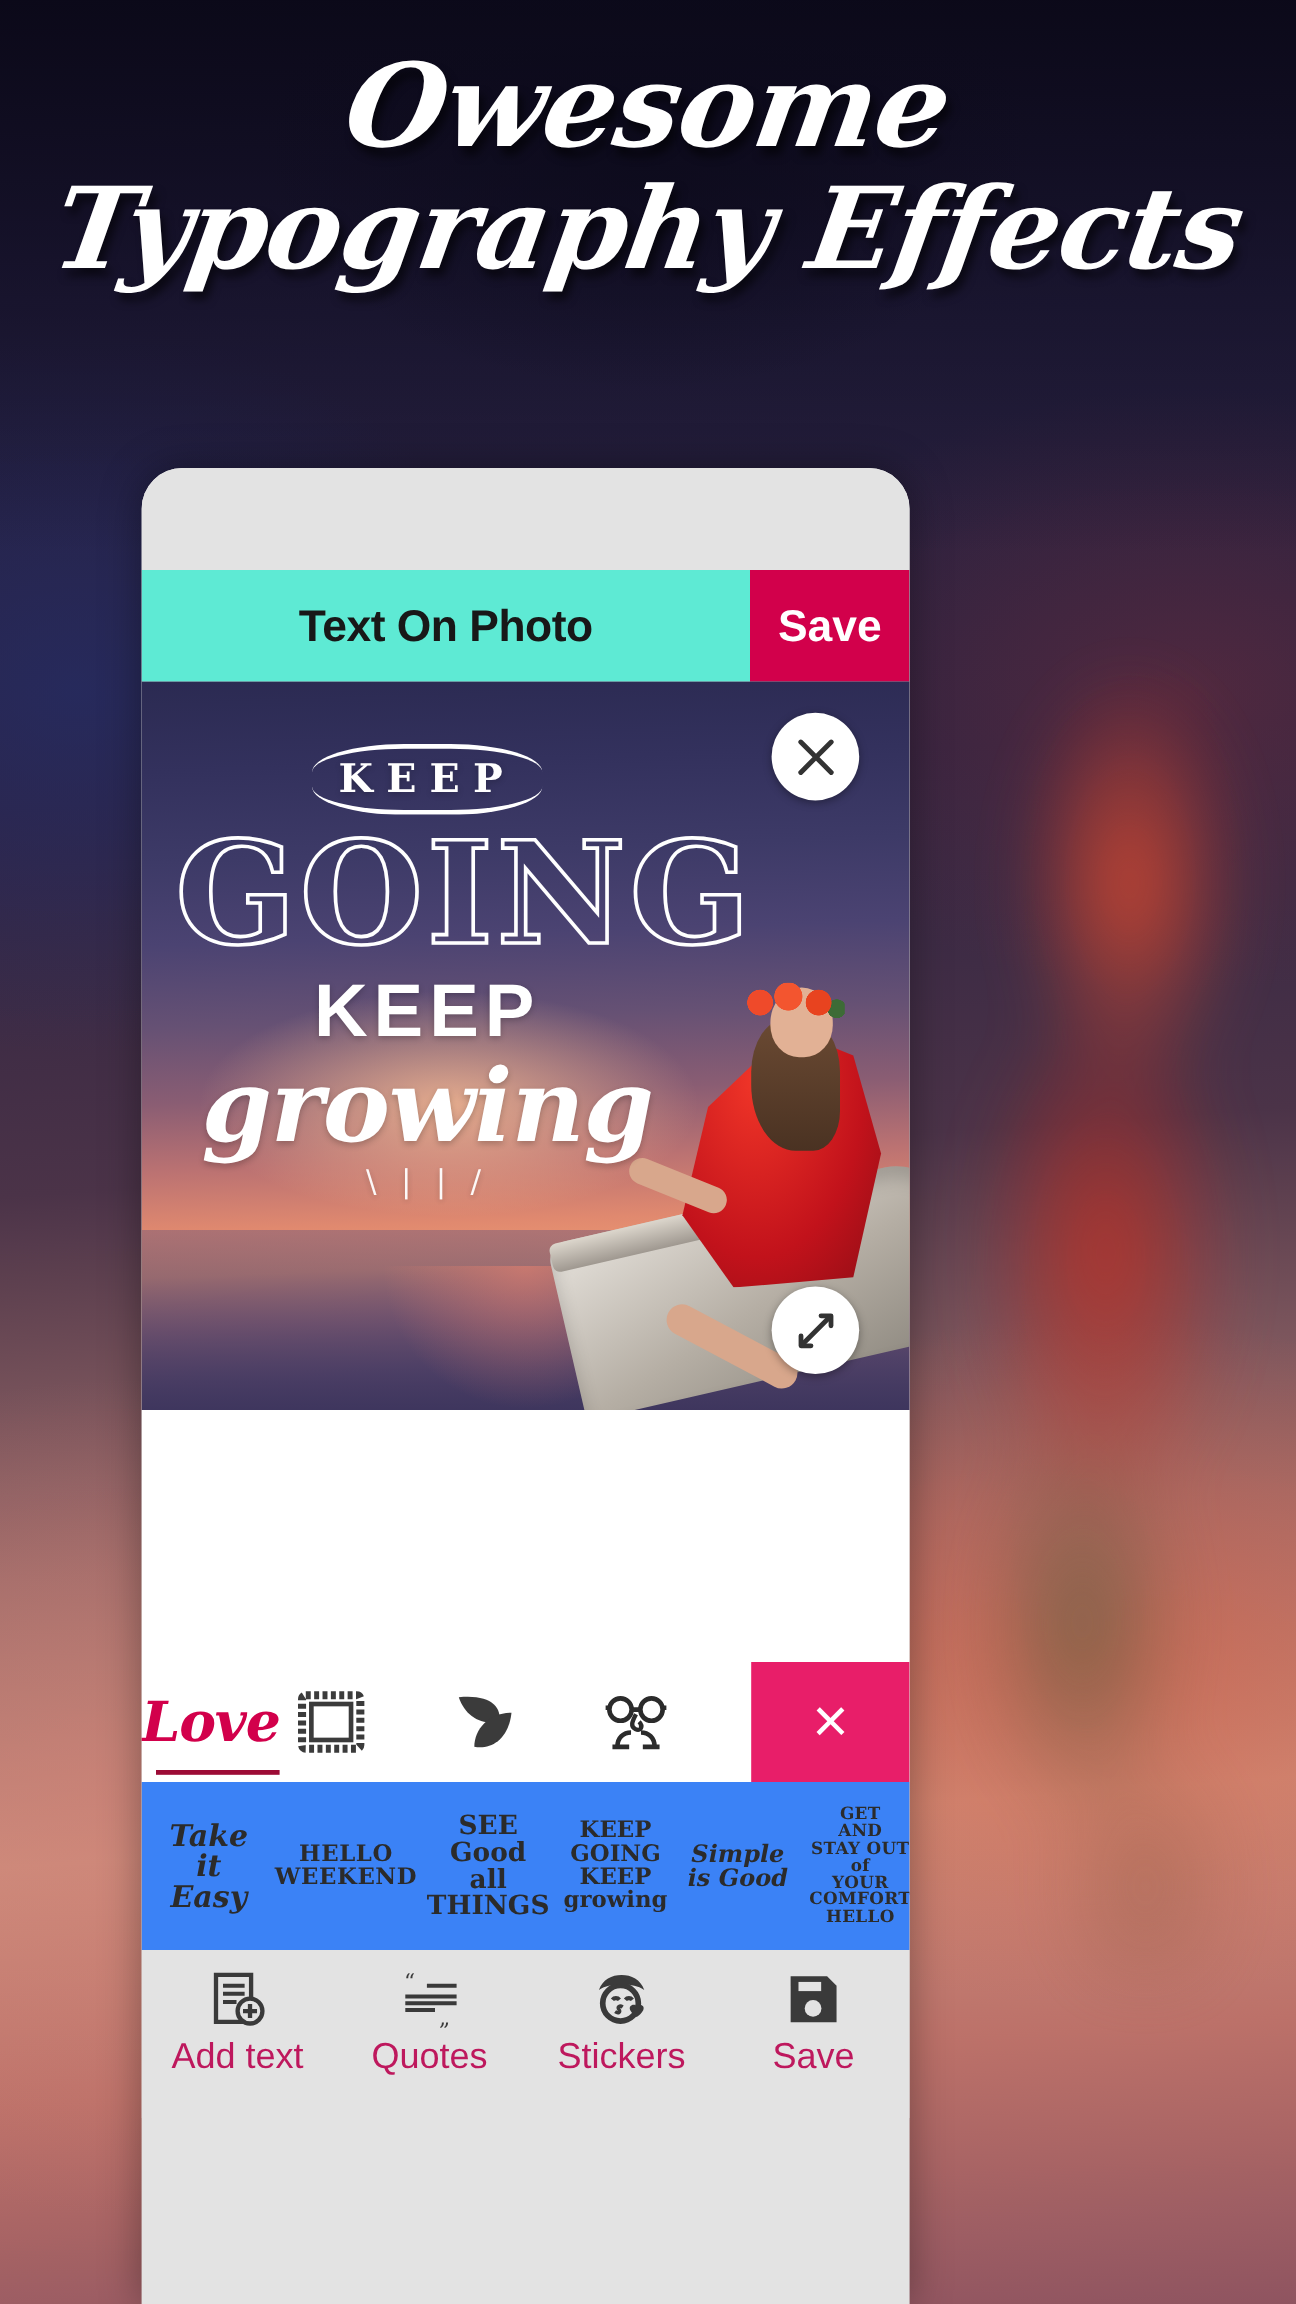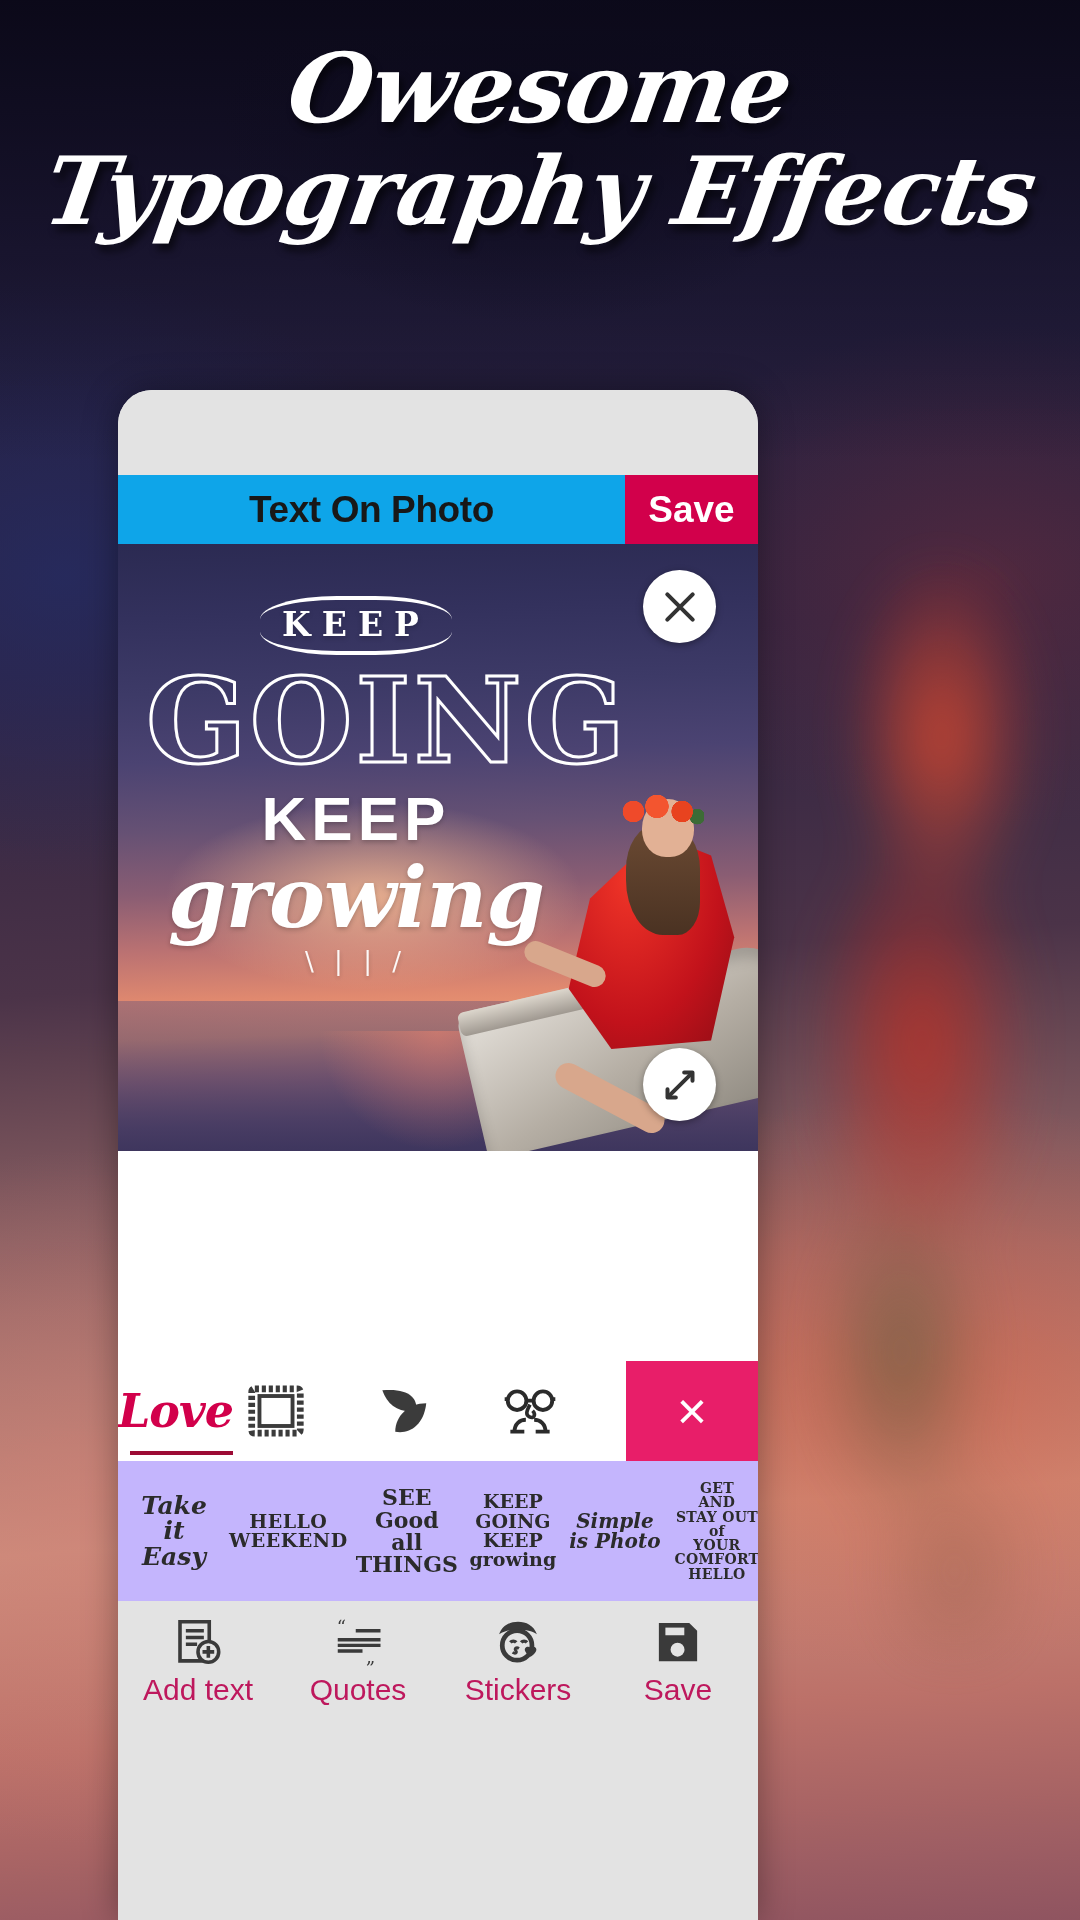--- a/index.html
+++ b/index.html
@@ -68,21 +68,21 @@
     background:#e3e3e3;
     border-radius:34px 34px 0 0;
     overflow:hidden;
     z-index:10;
     box-shadow:0 0 34px rgba(0,0,0,0.35);
   }
   #phone-top{ height:85px; background:#e3e3e3; }
 
   
   #app-header{
-    height:69px; background:#0ea5e9;
+    height:93px; background:#5eead4;
     display:flex; align-items:stretch;
     position:relative;
     justify-content:flex-end;
   }
   #app-title{
     flex:1; display:flex; align-items:center; justify-content:center;
     font-size:37px; font-weight:bold; color:#181818;
     letter-spacing:-0.4px;
   }
   #save-btn{
@@ -231,21 +231,21 @@
     color:#d2004b; font-size:46px; letter-spacing:-1px;
   }
   #tab-close{
     width:132px; height:100px; background:#e81e69;
     display:flex; align-items:center; justify-content:center;
     color:#fff; font-size:52px; font-weight:300; line-height:1;
   }
 
   
   #sticker-strip{
-    background:#c4b5fd; height:140px; display:flex; align-items:center;
+    background:#3b82f6; height:140px; display:flex; align-items:center;
     padding:0 6px; overflow:hidden; gap:2px;
   }
   .sticker{
     flex:0 0 100px; height:120px;
     display:flex; align-items:center; justify-content:center;
     text-align:center; color:#2b2b2b;
     font-family:"DejaVu Serif", serif;
     font-weight:bold; line-height:1.02;
     padding:3px;
   }
@@ -388,21 +388,21 @@
       <div>
         <span>KEEP</span>
         <span>GOING</span>
         <span>KEEP</span>
         <span>growing</span>
       </div>
     </div>
     <div class="sticker s5">
       <div>
         <span>Simple</span>
-        <span>is Photo</span>
+        <span>is Good</span>
       </div>
     </div>
     <div class="sticker s6">
       <div>
         <span>GET</span>
         <span>AND</span>
         <span>STAY OUT</span>
         <span>of</span>
         <span>YOUR</span>
         <span>COMFORT HELLO</span>

